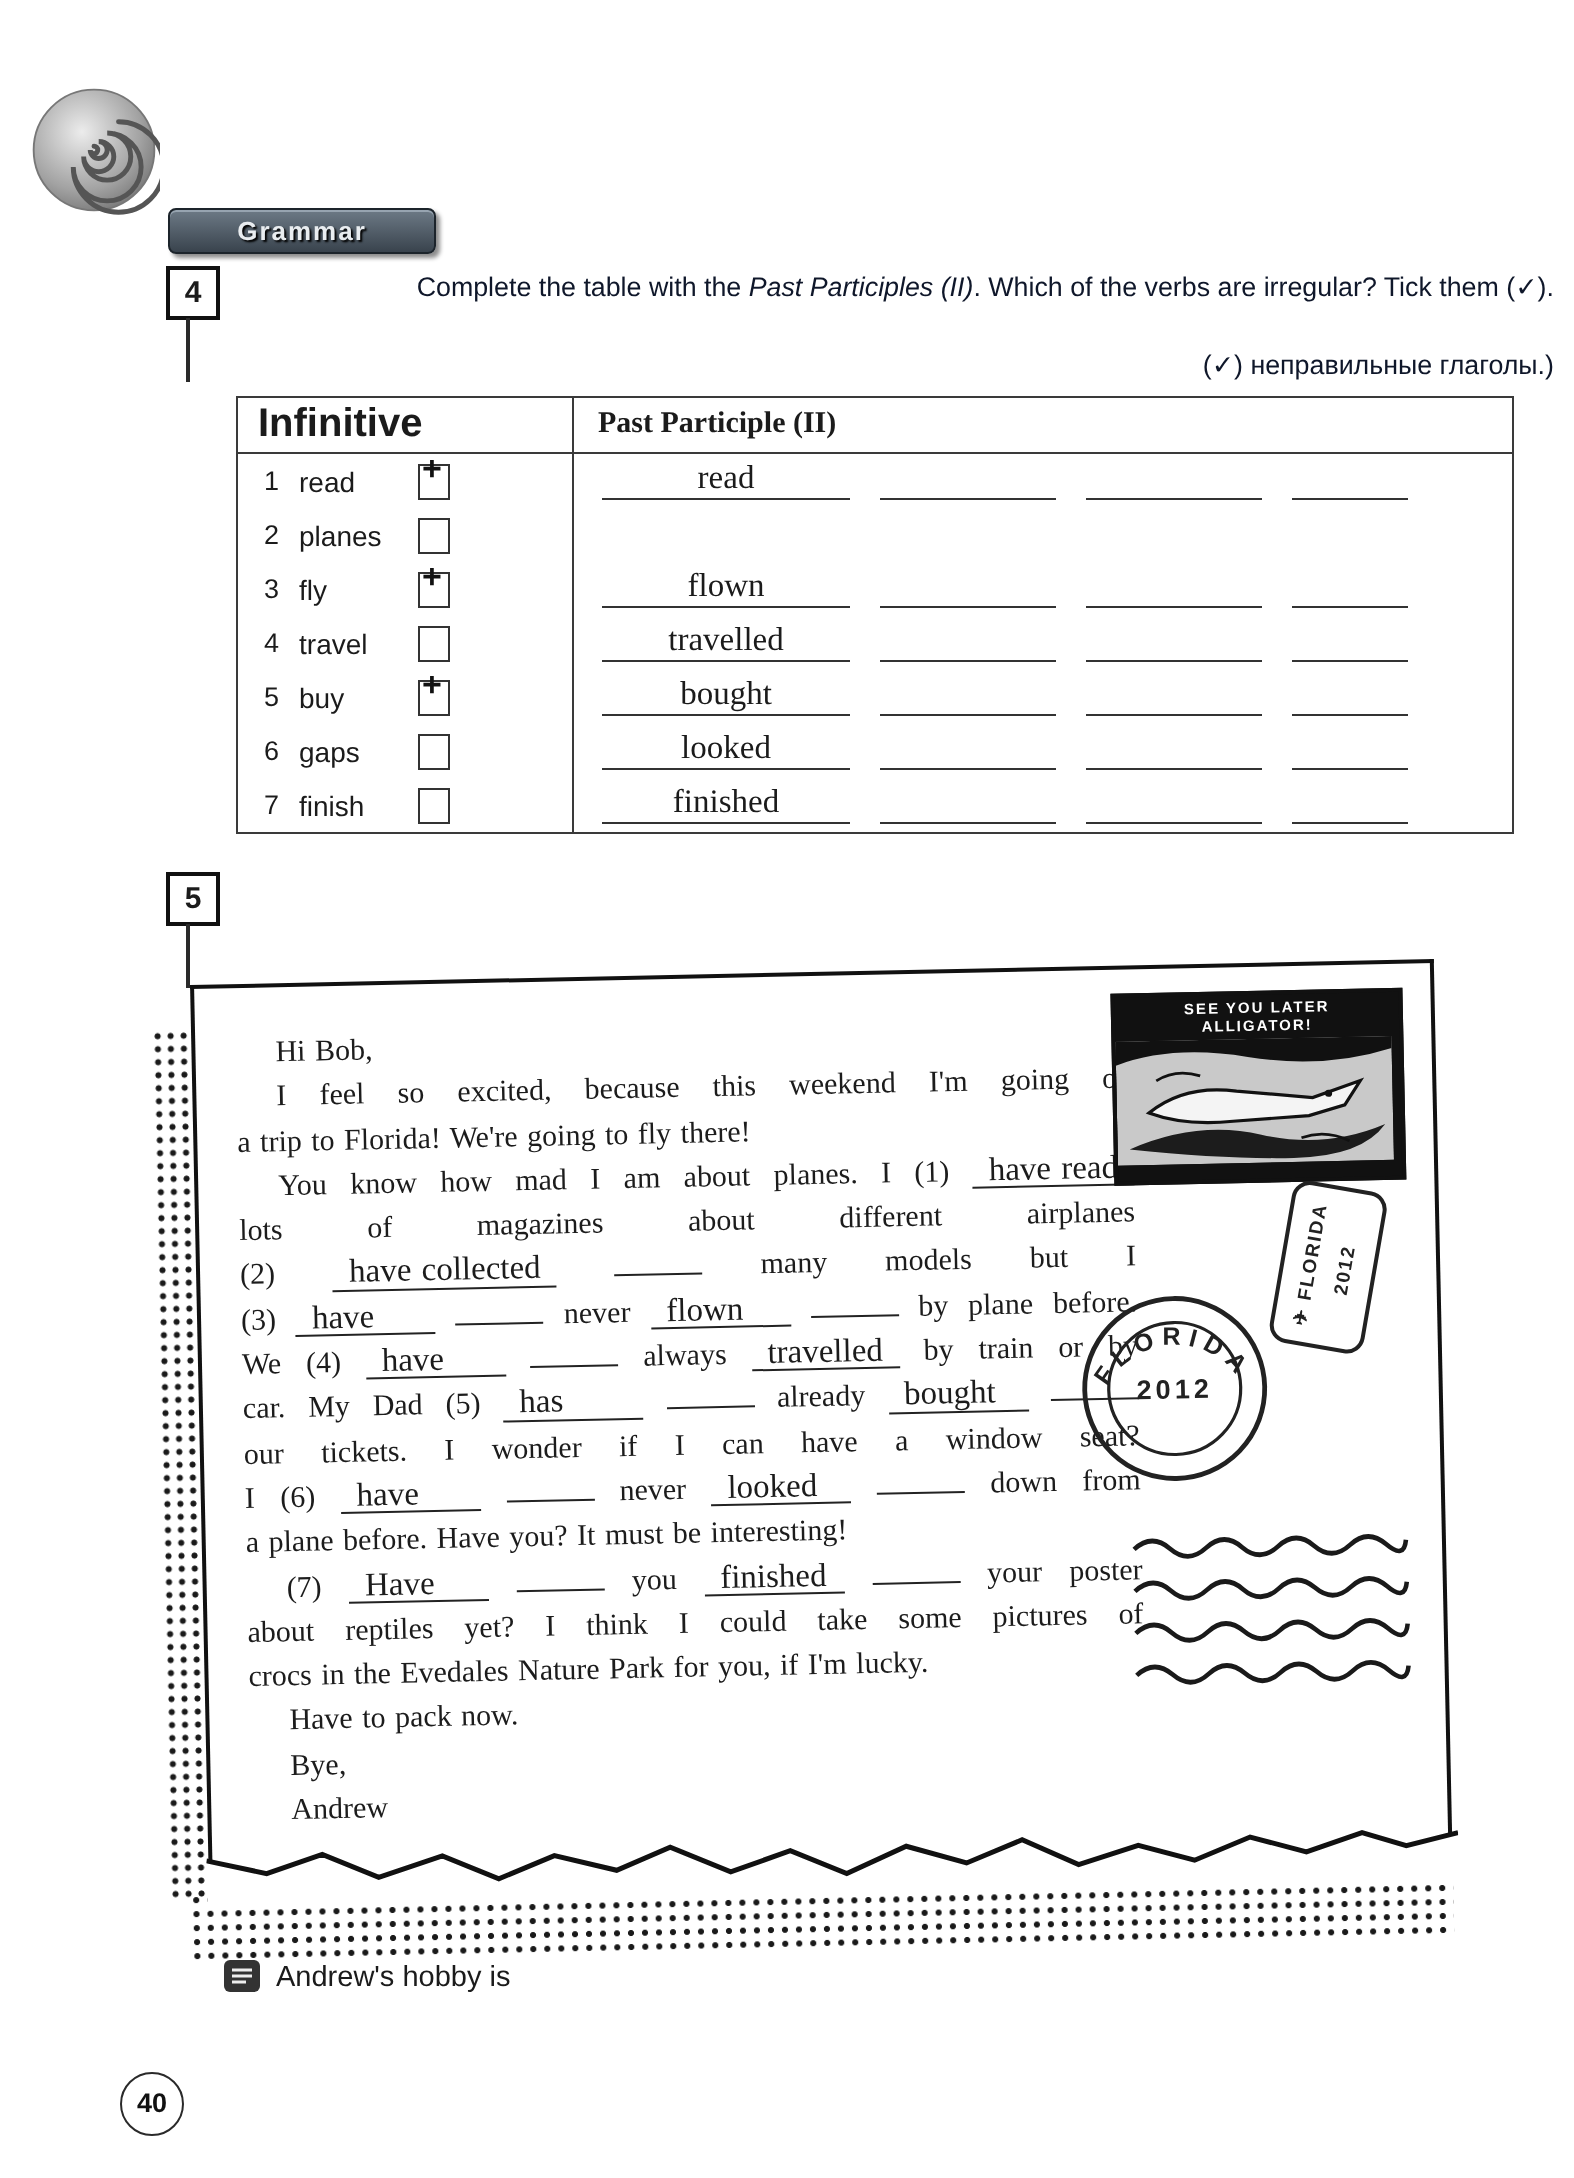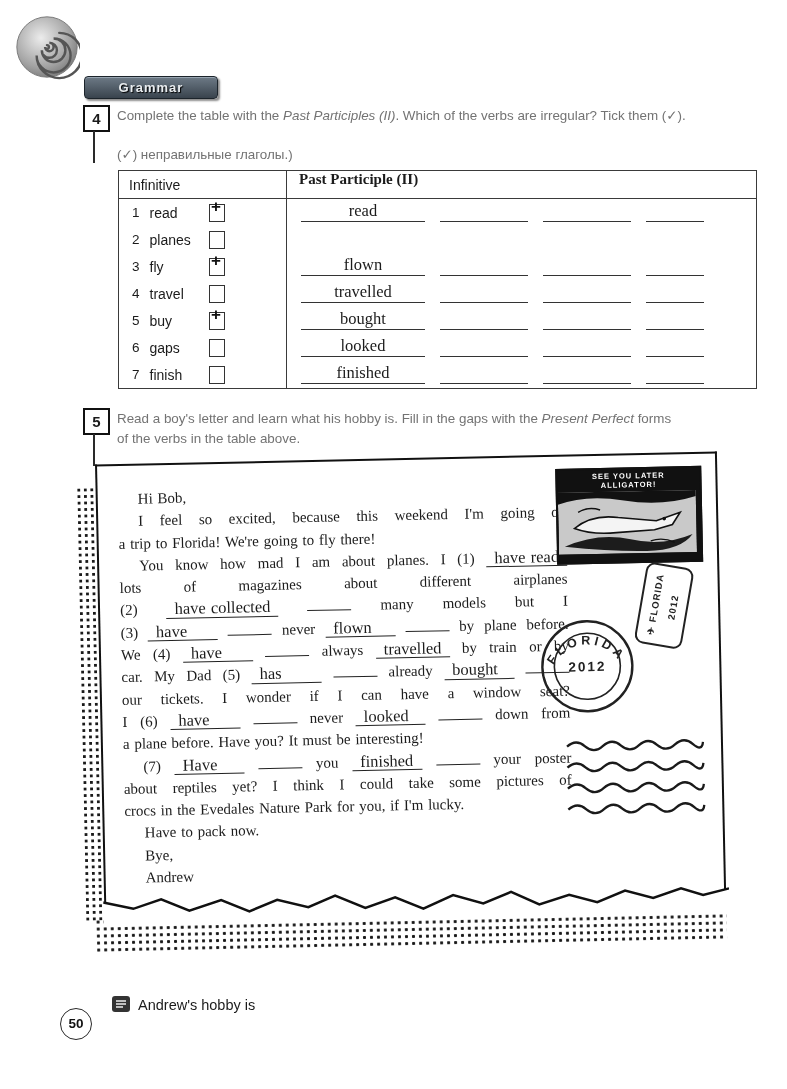--- a/index.html
+++ b/index.html
@@ -1,38 +1,38 @@
 <!DOCTYPE html>
 <html><head>
 <meta charset="utf-8">
 <style>
   html,body{margin:0;padding:0;}
   body{width:787px;height:1089px;background:#ffffff;font-family:"Liberation Sans",sans-serif;color:#1b1b1b;position:relative;overflow:hidden;}
-  .page{position:absolute;inset:0;}
+  .page{position:absolute;inset:0;margin-top:28px;}
 
   
   .logo{position:absolute;left:14px;top:14px;width:66px;height:66px;}
 
   
   .badge{position:absolute;left:84px;top:76px;width:132px;height:21px;border:1px solid #1c242b;border-radius:4px;
          background:linear-gradient(#6d7a86,#39434d);color:#e9edf0;font-weight:bold;font-size:13px;letter-spacing:1px;
          text-align:center;line-height:21px;text-shadow:1px 1px 1px #000;box-shadow:2px 2px 2px rgba(0,0,0,.45), inset 0 1px 0 #97a4b0;}
 
   
   .exnum{position:absolute;width:23px;height:23px;border:2px solid #111;font-weight:bold;font-size:15px;text-align:center;line-height:23px;background:#fff;}
   .extail{position:absolute;width:2px;height:32px;background:#2a2a2a;}
-  .instr{position:absolute;font-size:13.4px;line-height:19.5px;color:#737373;width:660px;}
+  .instr{position:absolute;font-size:13.4px;line-height:19.5px;color:#0f172a;width:660px;text-align:right;}
   .instr i{font-style:italic;}
 
   
   .vtable{position:absolute;left:118px;top:170px;width:637px;border:1.5px solid #3a3a3a;background:#fff;}
   .thead{display:flex;height:27px;border-bottom:1.5px solid #3a3a3a;}
   .thL{width:167px;border-right:1.5px solid #3a3a3a;display:flex;align-items:center;}
-  .thL span{margin-left:10px;font-weight:normal;font-size:14px;}
-  .thR{flex:1;display:flex;}
+  .thL span{margin-left:10px;font-weight:bold;font-size:20px;}
+  .thR{flex:1;display:flex;align-items:center;}
   .thR span{margin-left:12px;font-weight:bold;font-size:15px;font-family:"Liberation Serif",serif;}
   .trow{display:flex;height:27px;}
   .cl{width:167px;border-right:1.5px solid #3a3a3a;display:flex;align-items:center;position:relative;}
   .rnum{margin-left:13px;font-size:13.5px;}
   .verb{margin-left:10px;font-size:14px;}
   .cbox{position:absolute;left:90px;top:5px;width:14px;height:16px;border:1.4px solid #333;background:#fff;}
   .tick{position:absolute;left:1px;top:-7px;font-size:17px;font-weight:600;color:#111;line-height:1;}
   .cr{flex:1;display:flex;align-items:flex-end;padding:0 8px 4px 14px;}
   .ans{font-family:"Liberation Serif",serif;font-size:16.5px;line-height:1.1;display:inline-block;min-width:112px;text-align:center;border-bottom:1.4px solid #333;padding:0 6px 1px;}
   .lseg{display:inline-block;height:14px;width:88px;border-bottom:1.4px solid #333;margin-left:15px;}
@@ -60,21 +60,21 @@
   .gator .cap{color:#fff;font-weight:bold;text-align:center;font-size:7.5px;letter-spacing:1px;line-height:9px;padding-top:2px;}
   .gator svg{display:block;margin-top:2px;}
   .psmall{position:absolute;right:30px;top:110px;width:44px;height:78px;border:2px solid #222;border-radius:9px;transform:rotate(11deg);background:rgba(255,255,255,.0);}
   .ps-text{position:absolute;top:50%;left:50%;white-space:nowrap;font-size:9.5px;font-weight:bold;letter-spacing:1px;color:#222;}
   .ps-florida{transform:translate(-50%,-50%) rotate(-90deg) translateY(-9px);}
   .ps-year{transform:translate(-50%,-50%) rotate(-90deg) translateY(9px);}
   .pcircle{position:absolute;right:84px;top:162px;width:96px;height:96px;}
   .waves{position:absolute;right:16px;top:282px;width:140px;height:80px;}
 
   
-  .hobby{position:absolute;left:112px;top:996px;width:650px;display:flex;align-items:center;}
+  .hobby{position:absolute;left:112px;top:952px;width:650px;display:flex;align-items:center;}
   .hobby-icon{width:18px;height:16px;margin-right:8px;margin-bottom:2px;}
   .hobby-label{font-size:14.5px;margin-right:6px;padding-bottom:1px;}
   .hobby-gap{display:inline-block;border-bottom:1.6px solid #111;width:505px;text-align:center;padding-right:110px;
              font-family:"Liberation Serif",serif;font-size:18.5px;line-height:1.1;color:#151515;}
 
   
   .pagenum{position:absolute;left:60px;top:1008px;width:30px;height:30px;border:1.6px solid #2a2a2a;border-radius:50%;
            text-align:center;line-height:30px;font-size:13.5px;font-weight:600;color:#111;}
 </style>
 </head>
@@ -207,24 +207,20 @@
             <span class="lseg"></span>
             <span class="lseg"></span>
             <span class="lseg lseg-s"></span>
           </div>
         </div>
       </div>
   </div>
 
   <div class="exnum" style="left:83px;top:408px;">5</div>
   <div class="extail" style="left:93px;top:434px;"></div>
-  <div class="instr" style="left:117px;top:409px;">
-    <span>Read a boy's letter and learn what his hobby is. Fill in the gaps with the </span><i>Present Perfect</i><span> forms</span><br>
-    <span>of the verbs in the table above.</span>
-  </div>
 
   <div class="pcwrap">
     <div class="dots dots-left"></div>
     <div class="dots dots-bottom"></div>
 
     <div class="card">
       <div class="letter">
           <div class="lline ind"><span>Hi Bob,</span></div>
           <div class="lline just ind"><span>I feel so excited, because this weekend I'm going on</span></div>
           <div class="lline"><span>a trip to Florida! We're going to fly there!</span></div>
@@ -299,16 +295,16 @@
 
   <div class="hobby">
     <svg class="hobby-icon" viewBox="0 0 18 16">
       <rect x="0" y="0" width="18" height="16" rx="3" fill="#333"></rect>
       <path d="M4,5 h10 M4,8 h10 M4,11 h7" stroke="#eee" stroke-width="1.4"></path>
     </svg>
     <span class="hobby-label">Andrew's hobby is</span>
   </div>
 
   <div class="pagenum">
-    <span>50</span>
+    <span>40</span>
   </div>
 
 </div>
 
 </body></html>

